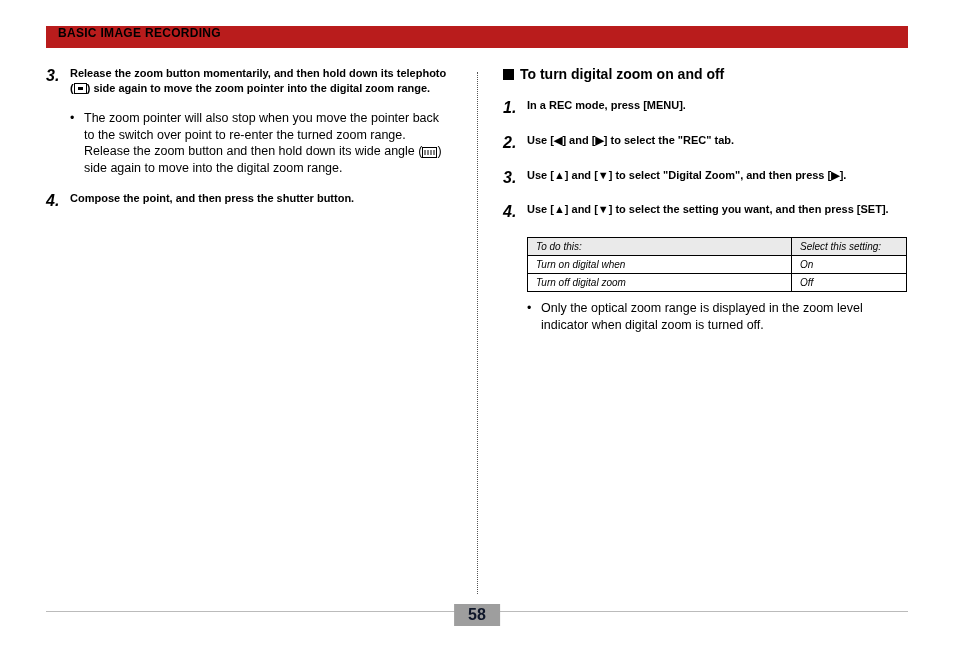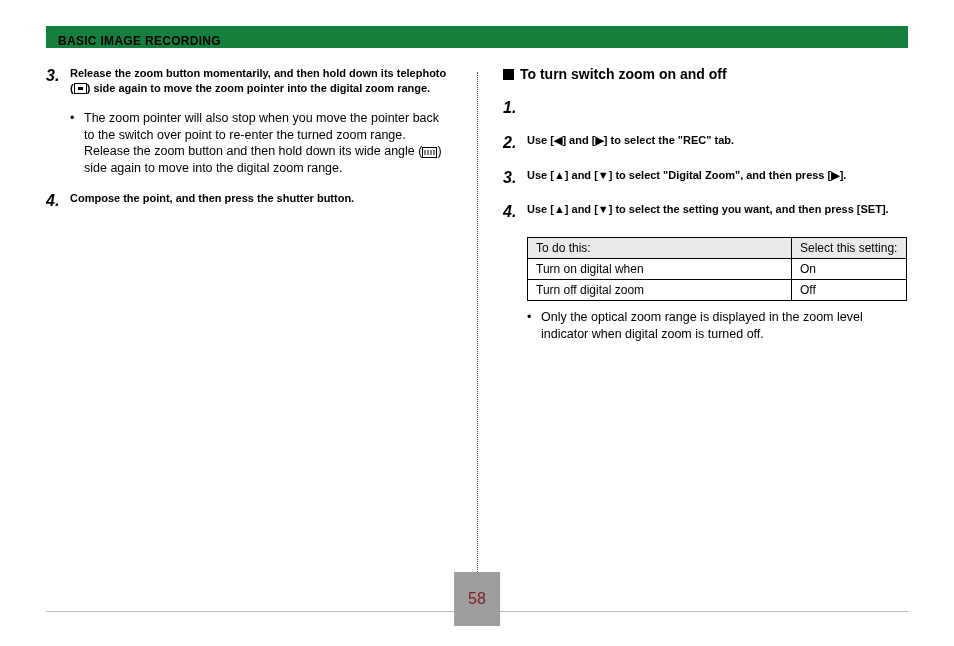--- a/index.html
+++ b/index.html
@@ -1,35 +1,35 @@
 <!DOCTYPE html>
 <html><head>
 <meta charset="utf-8">
 <style>
   * { box-sizing: border-box; margin: 0; padding: 0; }
   html, body { width: 954px; height: 646px; font-family: Arial, Helvetica, sans-serif; color: #000; background: #fff; }
   .page { position: relative; width: 954px; height: 646px; padding: 26px 46px 0 46px; }
-  .header-bar { background: #15803d; height: 22px; display: flex; align-items: flex-end; padding-left: 12px; font-size: 12px; font-weight: bold; letter-spacing: 0.3px; }
+  .header-bar { background: #b91c1c; height: 22px; display: flex; align-items: flex-start; padding-left: 12px; font-size: 12px; font-weight: bold; letter-spacing: 0.3px; }
   .columns { display: flex; margin-top: 18px; }
   .col { width: 50%; padding-right: 26px; }
   .col.right { padding-left: 26px; padding-right: 0; }
   .divider { position: absolute; left: 50%; top: 72px; bottom: 52px; border-left: 1px dotted #555; }
   .step { display: flex; margin-bottom: 14px; }
   .step-num { font-style: italic; font-weight: bold; font-size: 16px; width: 24px; flex-shrink: 0; line-height: 1.3; }
   .step-body { font-size: 11px; font-weight: bold; line-height: 1.35; }
   .sub-bullet { display: flex; margin: 4px 0 14px 24px; font-size: 12.5px; line-height: 1.35; }
   .sub-bullet .dot { width: 14px; flex-shrink: 0; }
   .section-title { font-size: 14px; font-weight: bold; margin-bottom: 16px; display: flex; align-items: center; }
   .section-title .sq { display:inline-block; width:11px; height:11px; background:#000; margin-right:6px; }
   .tri { display:inline-block; }
-  table.settings { border-collapse: collapse; width: 100%; margin: 6px 0 8px 24px; font-size: 12px; max-width: 380px; }
+  table.settings { border-collapse: collapse; width: 100%; margin: 6px 0 8px 24px; font-size: 10px; max-width: 380px; font-style: italic; }
   table.settings th, table.settings td { border: 1px solid #000; padding: 3px 8px; text-align: left; font-weight: normal; }
   table.settings th { background: #eaeaea; }
   .bottom-rule { position: absolute; left: 46px; right: 46px; bottom: 34px; height: 1px; background: #bbb; }
-  .page-num { position: absolute; left: 50%; bottom: 20px; transform: translateX(-50%); background: #9e9e9e; color: #7f1d1d; font-weight: normal; font-size: 16px; padding: 18px 14px; }
+  .page-num { position: absolute; left: 50%; bottom: 20px; transform: translateX(-50%); background: #9e9e9e; color: #0f172a; font-weight: bold; font-size: 16px; padding: 2px 14px; }
   .wa-icon { display:inline-block; vertical-align:middle; }
 </style>
 </head>
 <body>
 
 <div class="page">
 
   <div class="header-bar">
     <span>BASIC IMAGE RECORDING</span>
   </div>
@@ -67,25 +67,26 @@
         <div class="step-num">4.</div>
         <div class="step-body">Compose the point, and then press the shutter button.</div>
       </div>
 
     </div>
 
     <div class="col right">
 
       <div class="section-title">
         <span class="sq"></span>
-        <span>To turn switch zoom on and off</span>
+        <span>To turn digital zoom on and off</span>
       </div>
 
       <div class="step">
         <div class="step-num">1.</div>
+        <div class="step-body">In a REC mode, press [MENU].</div>
       </div>
 
       <div class="step">
         <div class="step-num">2.</div>
         <div class="step-body">
           <span>Use [</span><span class="tri">◀</span><span>] and [</span><span class="tri">▶</span><span>] to select the "REC" tab.</span>
         </div>
       </div>
 
       <div class="step">

